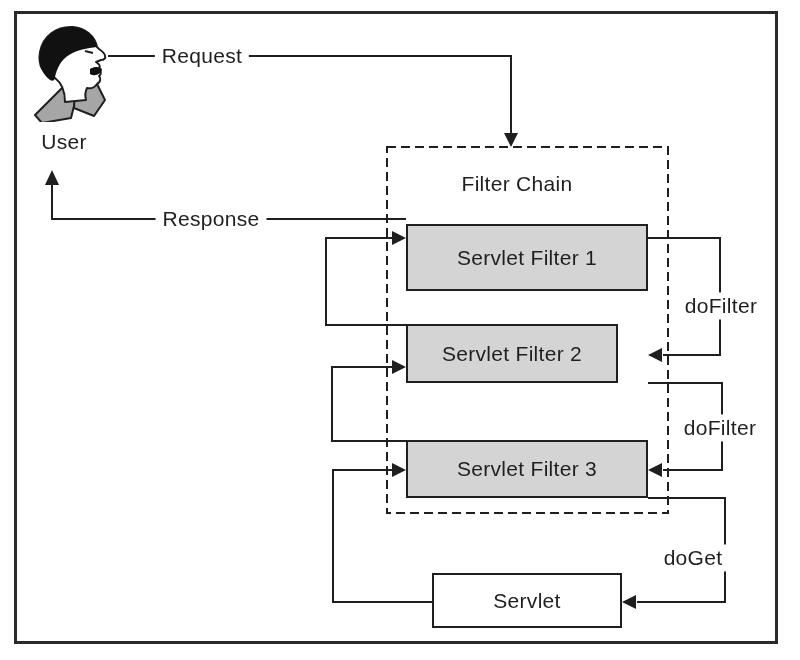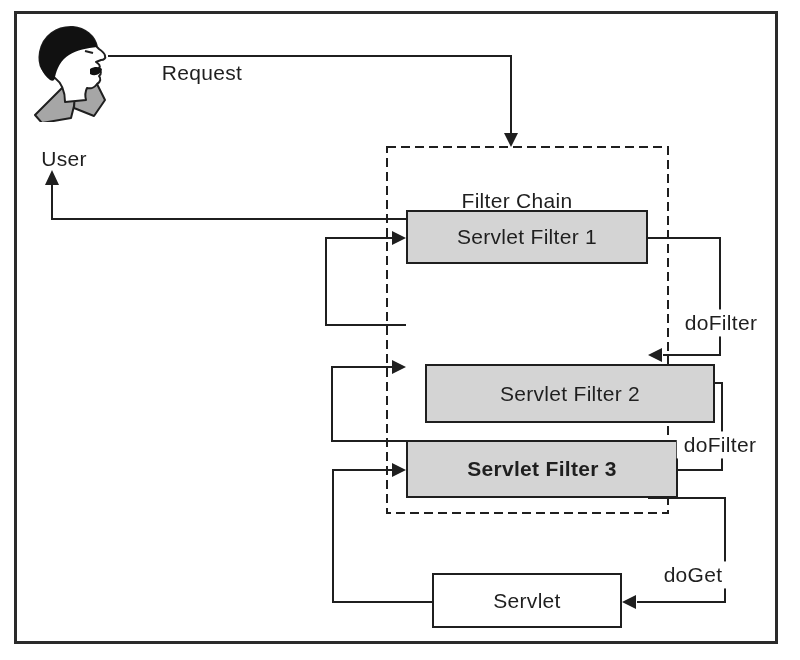--- a/index.html
+++ b/index.html
@@ -11,27 +11,27 @@
     position:absolute; left:14px; top:11px; width:764px; height:633px;
     border:3px solid #2a2a2a; box-sizing:border-box;
   }
   .connector-layer { position:absolute; left:0; top:0; width:800px; height:660px; z-index:1; }
   .node {
     position:absolute; box-sizing:border-box; border:2px solid #1f1f1f;
     display:flex; align-items:center; justify-content:center;
     font-size:21px; letter-spacing:0.3px; z-index:2; background:#d4d4d4;
   }
   .node.white { background:#ffffff; }
-  .node-filter1 { left:406px; top:210px; width:242px; height:54px; }
-  .node-filter2 { left:425px; top:324px; width:290px; height:59px;margin-top:40px; }
-  .node-filter3 { left:406px; top:440px; width:272px; height:58px;font-weight:bold; }
+  .node-filter1 { left:406px; top:224px; width:242px; height:67px; }
+  .node-filter2 { left:406px; top:324px; width:212px; height:59px; }
+  .node-filter3 { left:406px; top:440px; width:242px; height:58px; }
   .node-servlet { left:432px; top:573px; width:190px; height:55px; }
   .lbl {
     position:absolute; font-size:21px; letter-spacing:0.3px; z-index:3;
-    transform:translate(-50%,-50%); white-space:nowrap; line-height:1.1;margin-top:17px;
+    transform:translate(-50%,-50%); white-space:nowrap; line-height:1.1;
   }
   .lbl.on-line { background:#ffffff; padding:2px 7px; }
   .lbl-request  { left:202px; top:56px; }
   .lbl-response { left:211px; top:219px; }
   .lbl-chain    { left:517px; top:184px; }
   .lbl-dofilter1{ left:721px; top:306px; }
   .lbl-dofilter2{ left:720px; top:428px; }
   .lbl-doget    { left:693px; top:558px; }
   .lbl-user     { left:64px;  top:142px;text-align:center; }
   .user-icon { position:absolute; left:25px; top:22px; width:95px; height:100px; z-index:2; }
@@ -98,18 +98,19 @@
   </div>
   <div class="node node-filter3">
     <span>Servlet Filter 3</span>
   </div>
   <div class="node white node-servlet">
     <span>Servlet</span>
   </div>
 
   <span class="lbl lbl-user">User</span>
   <span class="lbl on-line lbl-request">Request</span>
+  <span class="lbl on-line lbl-response">Response</span>
   <span class="lbl lbl-chain">Filter Chain</span>
   <span class="lbl on-line lbl-dofilter1">doFilter</span>
   <span class="lbl on-line lbl-dofilter2">doFilter</span>
   <span class="lbl on-line lbl-doget">doGet</span>
 
 </div>
 
 </body></html>

